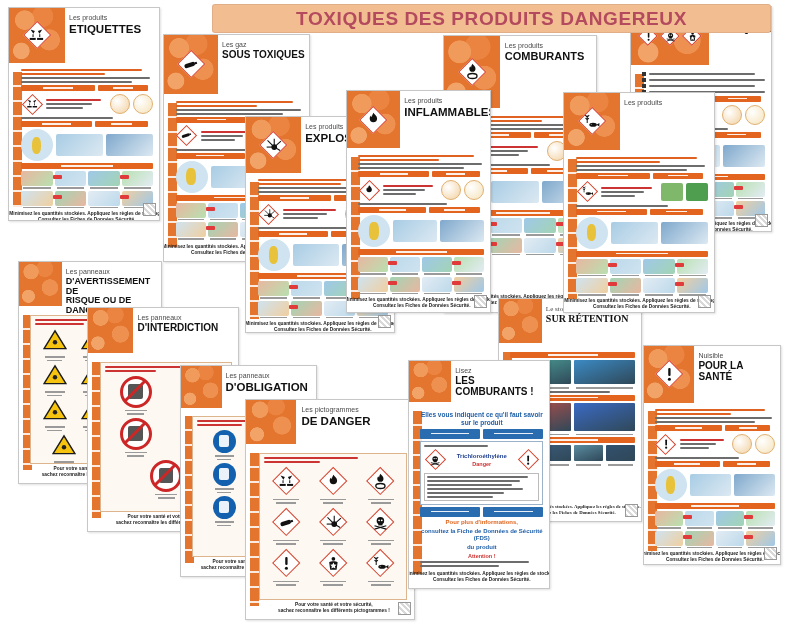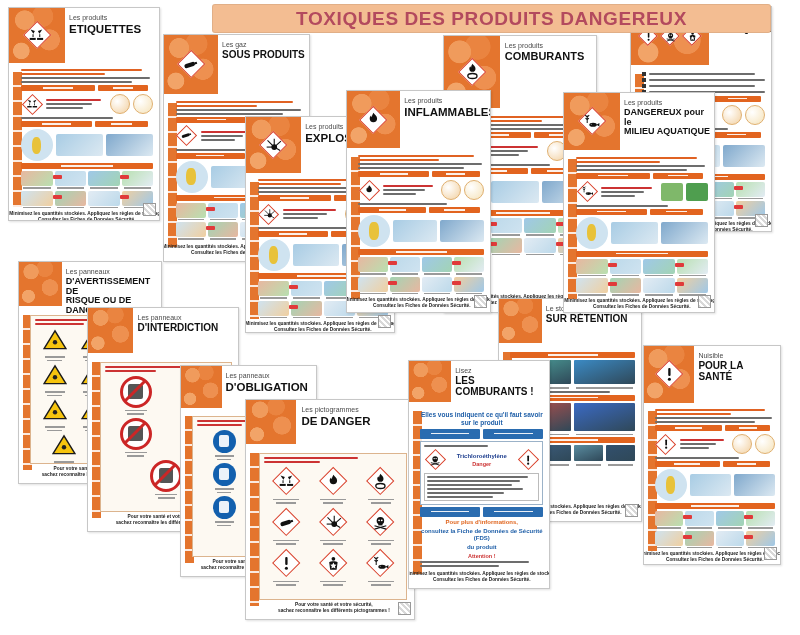--- a/index.html
+++ b/index.html
@@ -410,21 +410,21 @@
             <svg viewBox="0 0 20 20">
               <g transform="rotate(-18 10 10)">
                 <rect x="2.5" y="8" width="13" height="5" rx="2.5" fill="#111"></rect>
                 <rect x="15" y="9.2" width="3" height="2.6" fill="#111"></rect>
               </g>
             </svg>
           </span>
         </div>
         <div class="pre" style="left: 40%; top: 6px;">Les gaz</div>
         <div class="ttl" style="left: 40%; top: 15px; right: 2px; font-size: 10px;">
-          <div>SOUS PRODUITS</div>
+          <div>SOUS TOXIQUES</div>
         </div>
         <div class="pside" style="left: 4px; top: 30%; bottom: 6%;"></div>
         <div class="pbody" style="inset: 29% 4% 2% 8%;">
           <div class="ln o" style="width: 92%;"></div>
           <div class="ln o" style="width: 64%;"></div>
           <div class="ln" style="width: 98%;"></div>
           <div class="ln" style="width: 84%;"></div>
           <div class="sbarrow">
             <div class="sbar" style="width: 56%;"></div>
             <div class="sbar" style="width: 38%;"></div>
@@ -698,21 +698,21 @@
           </div>
           <div class="pfootwrap">
             <div class="pfoot">
               <div>Minimisez les quantités stockées. Appliquez les règles de stockage.</div>
               <div>Consultez les Fiches de Données Sécurité.</div>
             </div>
           </div>
         </div>
         <div class="plogo"></div>
       </div>
-      <div class="poster" style="left: 498px; top: 298px; width: 142px; height: 222px; z-index: 7;">
+      <div class="poster" style="left: 498px; top: 298px; width: 142px; height: 222px; z-index: 7; font-family: Liberation Serif, serif;">
         <div class="pblock" style="width: 30%; height: 20%;"></div>
         <div class="pre" style="left: 33%; top: 6px;">Le stockage</div>
         <div class="ttl" style="left: 33%; top: 15px; right: 2px; font-size: 10px;">
           <div>SUR RÉTENTION</div>
         </div>
         <div class="pside" style="left: 4px; top: 24%; bottom: 6%;"></div>
         <div class="pbody" style="inset: 24% 4% 2% 8%;">
           <div class="sbarrow">
             <div class="sbar" style="width: 100%;"></div>
           </div>
@@ -766,24 +766,20 @@
             <span class="dia"></span>
             <svg viewBox="0 0 20 20">
               <path d="M5 3v9M5 5L2.6 2.6M5 5l2.4-2.4M5 8L3 6M5 8l2-2" stroke="#111" stroke-width="1.2" fill="none"></path>
               <ellipse cx="12" cy="14" rx="4.5" ry="2.4" fill="#111"></ellipse>
               <path d="M16 14l3.5-2.2v4.4z" fill="#111"></path>
               <circle cx="9.8" cy="13.4" r=".55" fill="#fff"></circle>
             </svg>
           </span>
         </div>
         <div class="pre" style="left: 40%; top: 6px;">Les produits</div>
-        <div class="ttl" style="left: 40%; top: 15px; right: 2px; font-size: 9px;">
-          <div>DANGEREUX pour le</div>
-          <div>MILIEU AQUATIQUE</div>
-        </div>
         <div class="pside" style="left: 4px; top: 30%; bottom: 6%;"></div>
         <div class="pbody" style="inset: 29% 4% 2% 8%;">
           <div class="ln o" style="width: 92%;"></div>
           <div class="ln o" style="width: 64%;"></div>
           <div class="ln" style="width: 98%;"></div>
           <div class="ln" style="width: 84%;"></div>
           <div class="sbarrow">
             <div class="sbar" style="width: 56%;"></div>
             <div class="sbar" style="width: 38%;"></div>
           </div>

